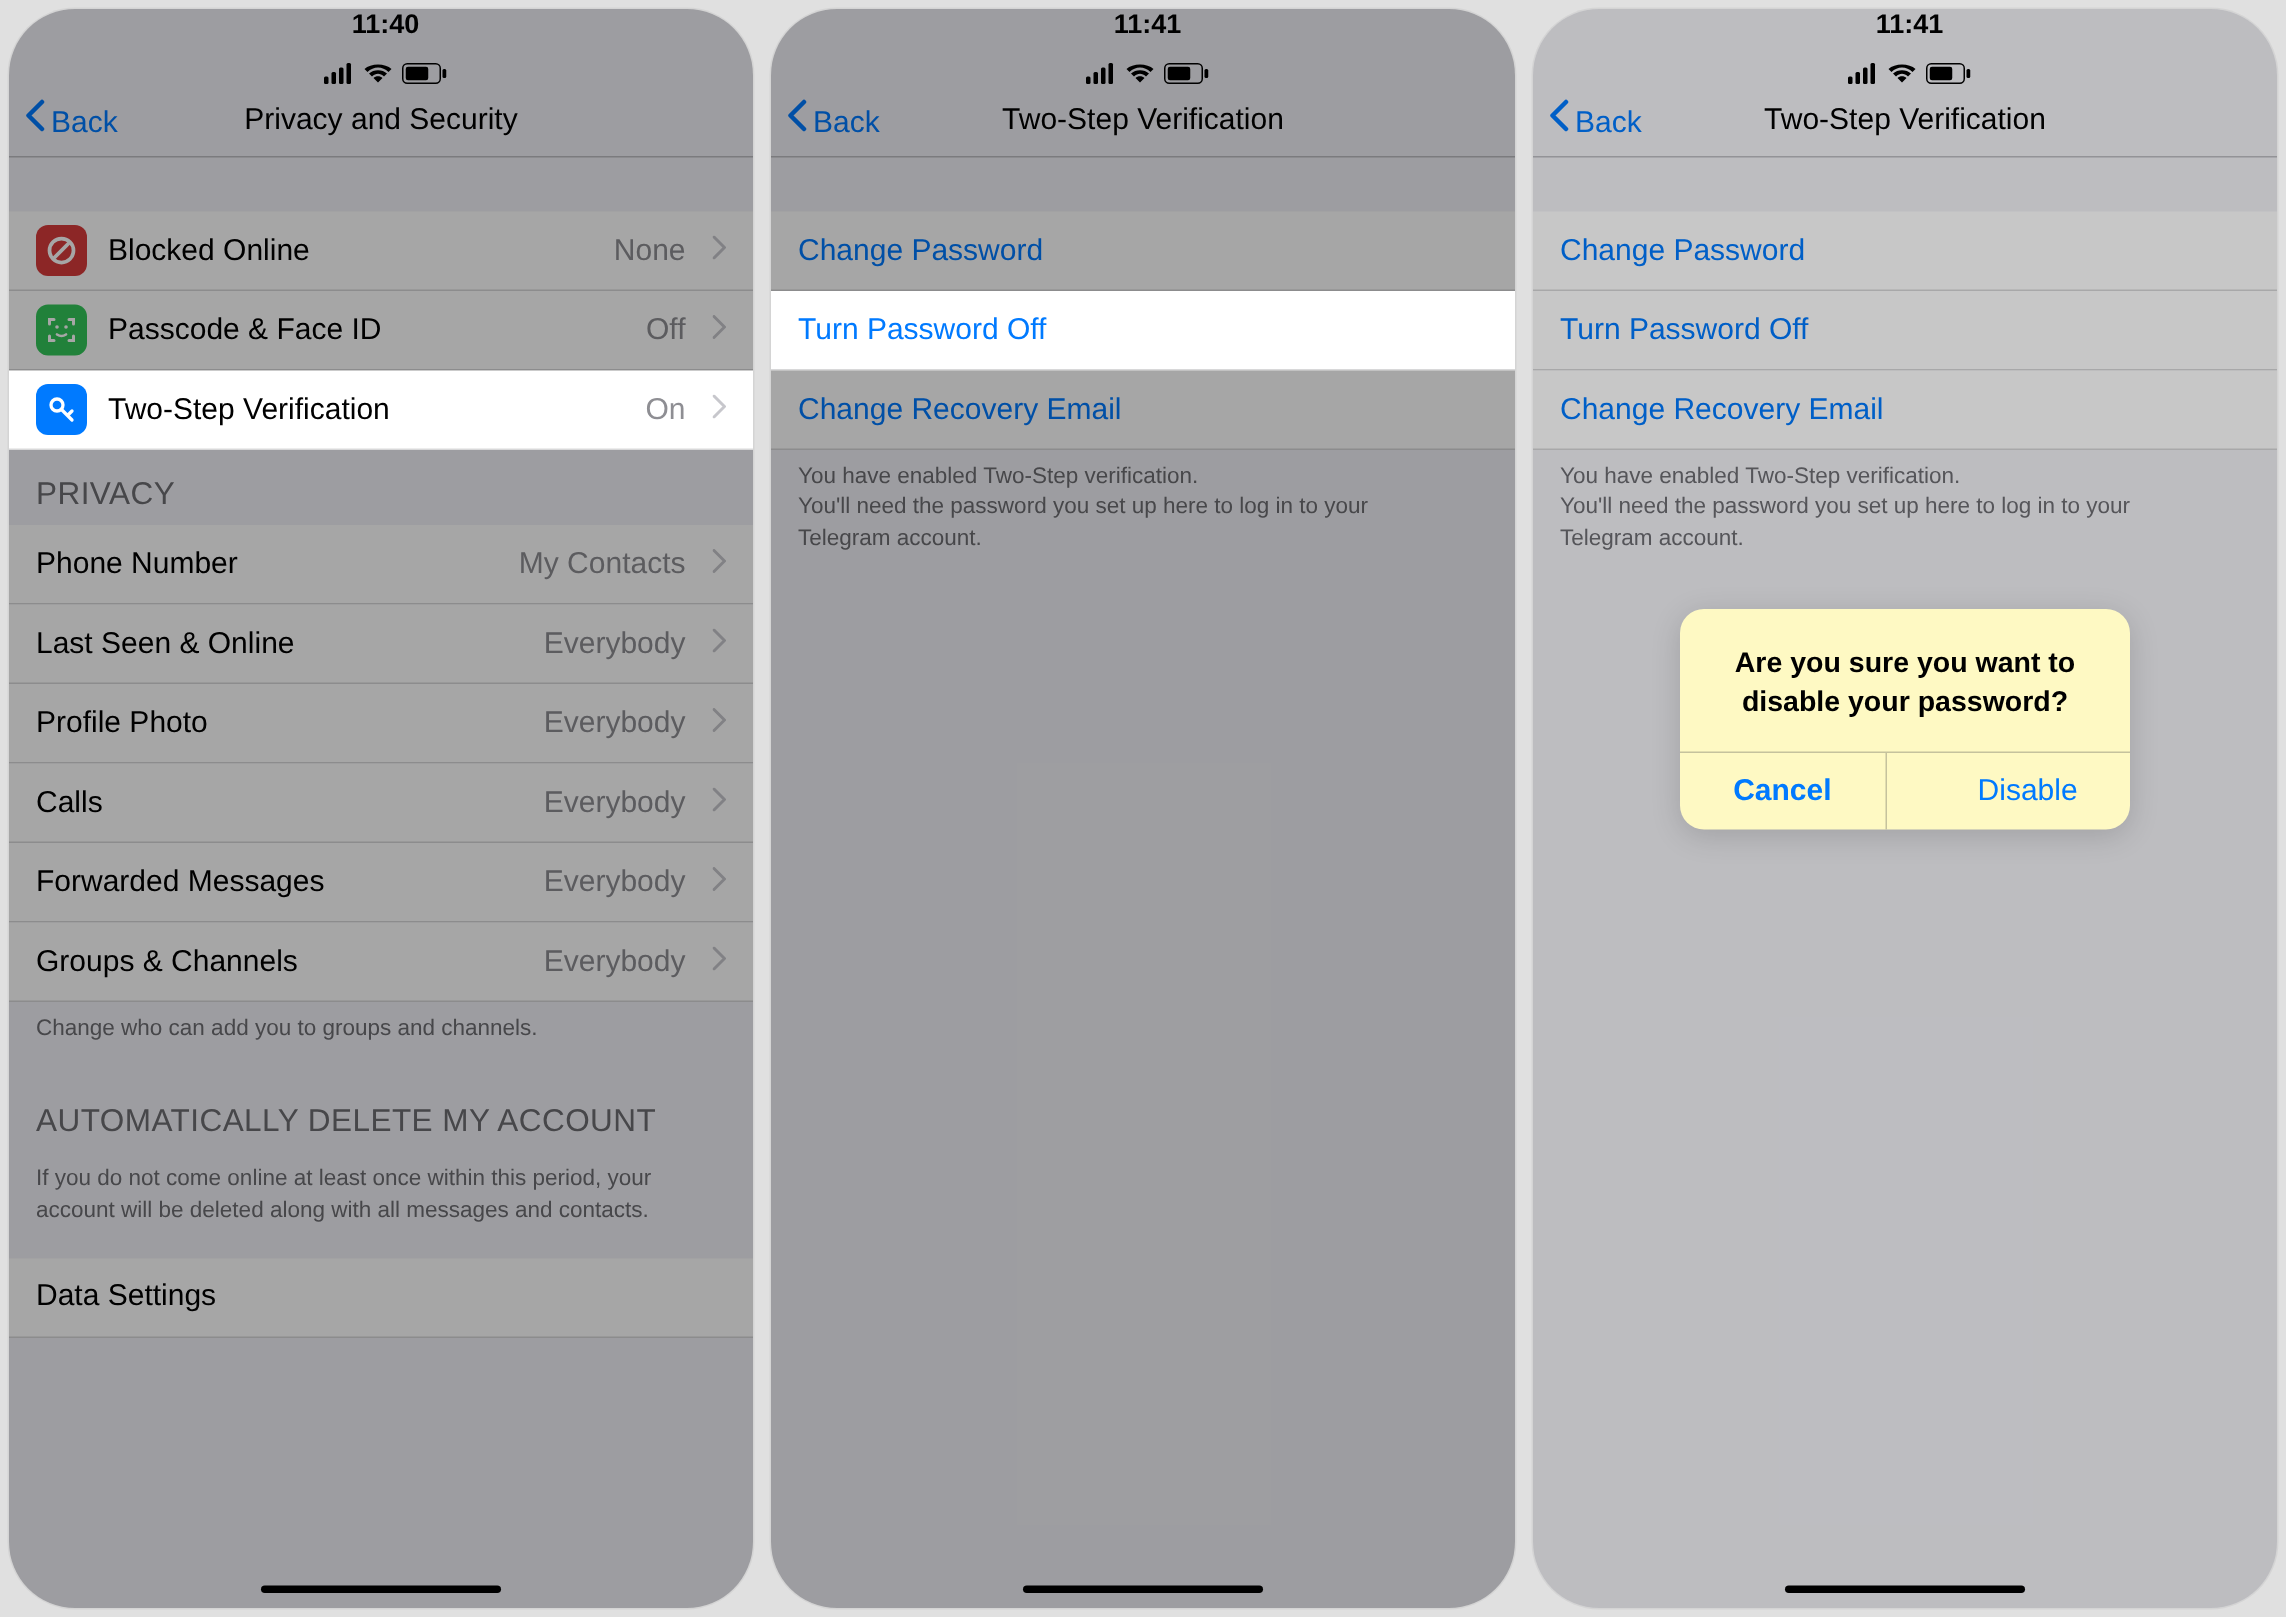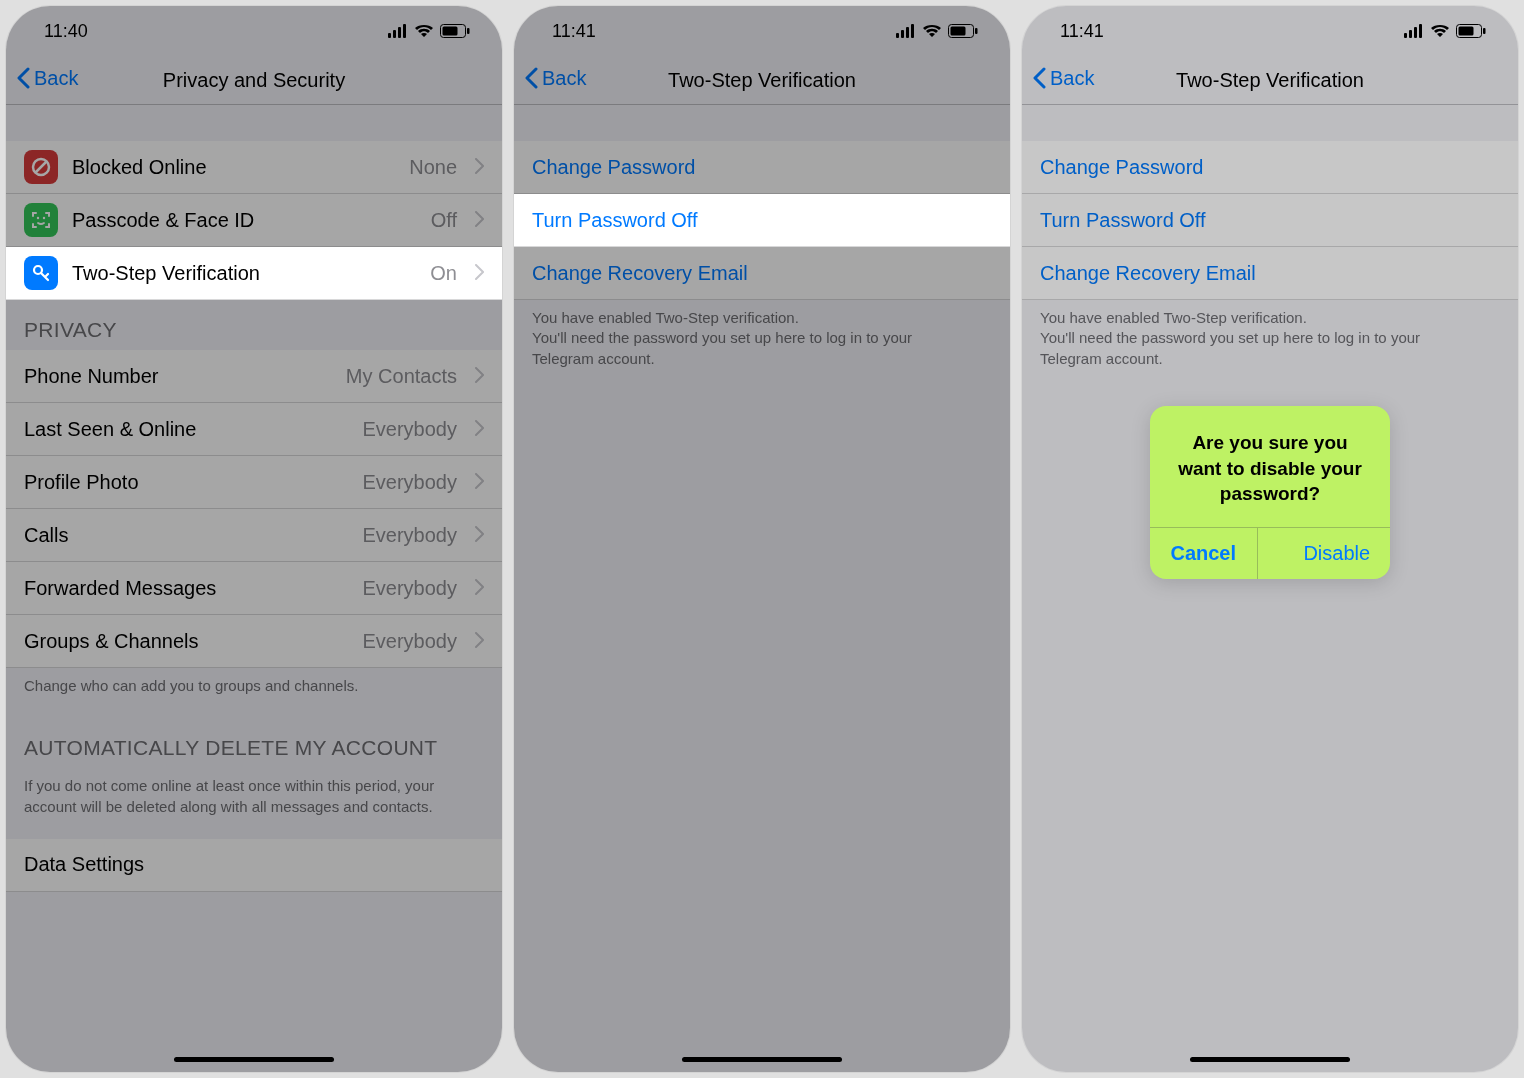--- a/index.html
+++ b/index.html
@@ -31,40 +31,41 @@
   pointer-events: none;
   z-index: 10;
 }
 .status-bar {
   height: 50px;
   display: flex;
   justify-content: space-between;
   align-items: center;
   padding: 0 32px 0 38px;
   font-size: 18px;
-  font-weight: 400;
+  font-weight: 700;
   position: relative;
   z-index: 2;
+  flex-direction: column;
 }
 .status-icons { display: flex; align-items: center; gap: 6px; }
 .signal-icon svg, .wifi-icon svg, .battery-icon svg { display: block; }
 
 .nav-bar {
   height: 48px;
   display: flex;
   align-items: center;
   padding: 0 10px;
   background: #f2f2f7;
   border-bottom: 0.5px solid rgba(60,60,67,0.29);
   position: relative;
   z-index: 2;
 }
 .nav-back {
   display: flex;
-  align-items: flex-start;
+  align-items: flex-end;
   color: #007aff;
   font-size: 20px;
 }
 .nav-back .chevron { margin-right: 4px; }
 .nav-title {
   position: absolute;
   left: 0; right: 0;
   text-align: center;
   font-size: 20px;
   font-weight: 400;
@@ -131,22 +132,22 @@
   position: absolute;
   inset: 0;
   background: rgba(0,0,0,0.22);
   z-index: 30;
 }
 .alert {
   position: absolute;
   left: 50%;
   top: 400px;
   transform: translateX(-50%);
-  width: 240px;
-  background: #bef264;
+  width: 300px;
+  background: #fef9c3;
   border-radius: 16px;
   z-index: 40;
   overflow: hidden;
   box-shadow: 0 4px 20px rgba(0,0,0,0.15);
 }
 .alert-msg {
   padding: 24px 22px 20px 22px;
   text-align: center;
   font-size: 19px;
   font-weight: 600;

